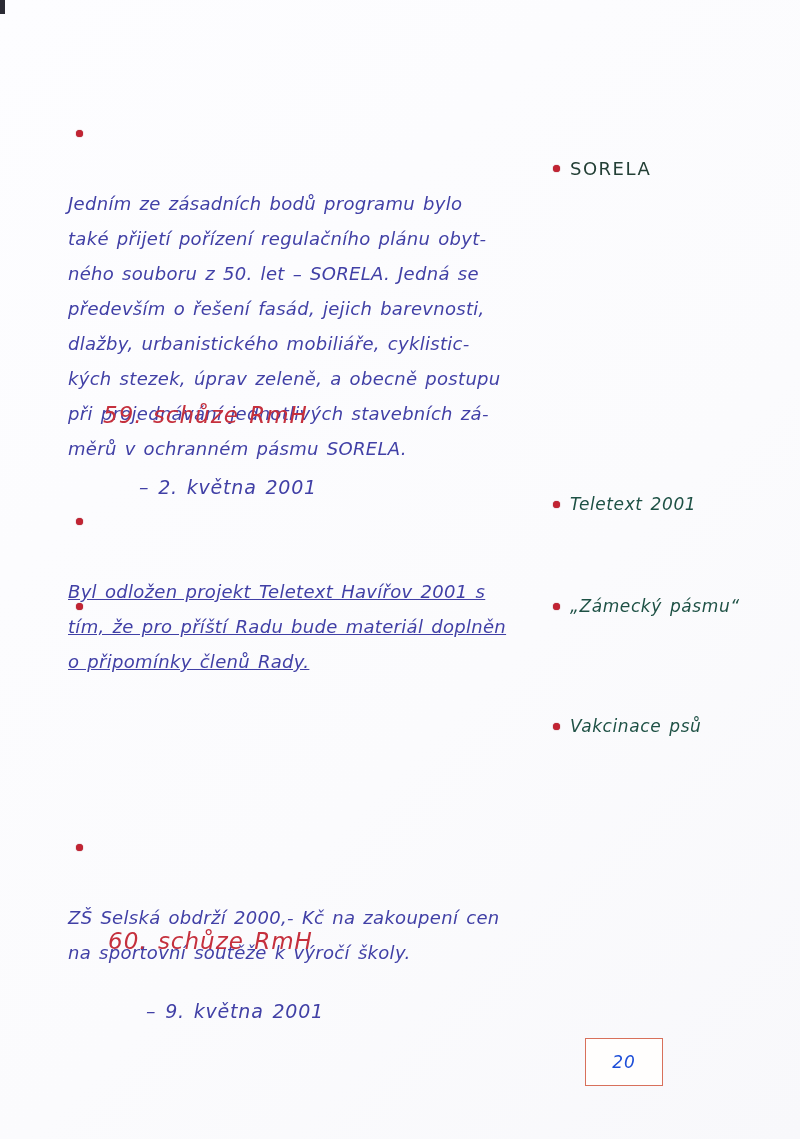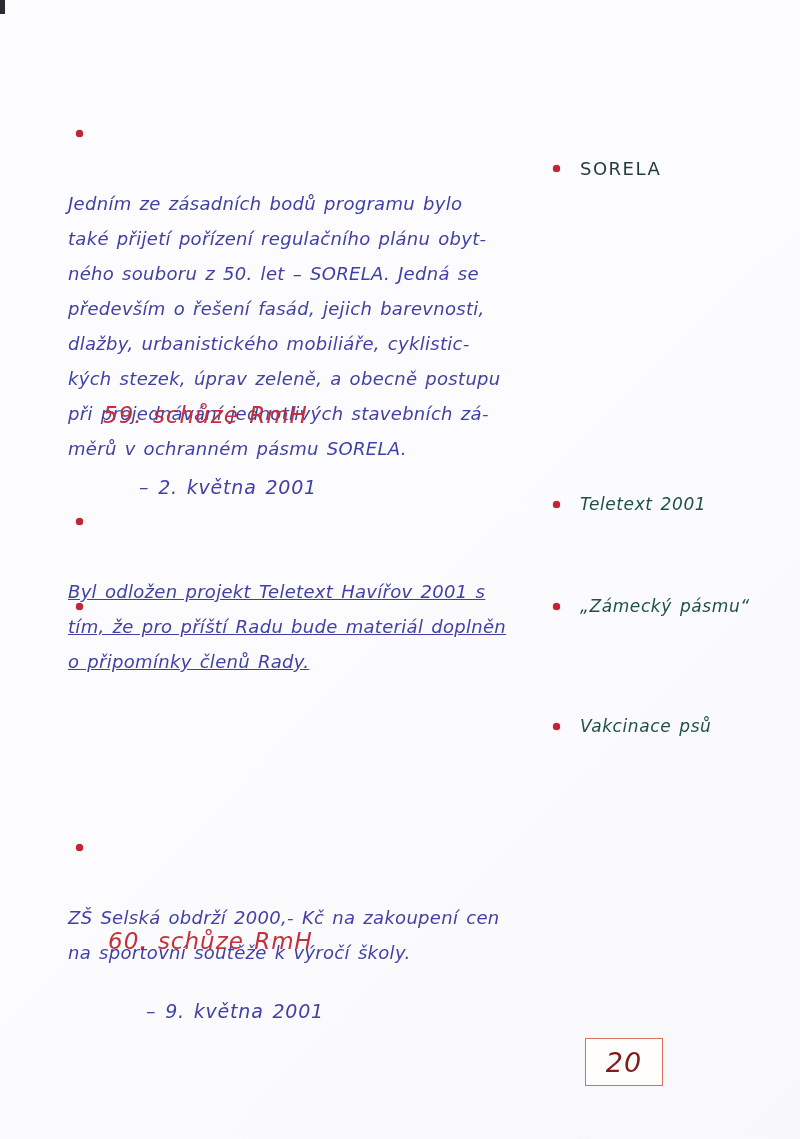--- a/index.html
+++ b/index.html
@@ -42,21 +42,21 @@
     width: 7px; height: 7px;
     border-radius: 50%;
     background: #c22433;
     box-shadow: 0 0 1px #8e1624;
   }
   .para .bullet-dot { left: 8px; top: 14px; }
   .margin-note {
     position: absolute;
     display: flex;
     align-items: center;
-    gap: 20px;
+    gap: 10px;
   }
   .margin-note .bullet-dot {
     position: static;
     flex: 0 0 auto;
   }
   .margin-note .note-text {
     color: #1e5145;
     font-size: 17px;
     letter-spacing: 0.6px;
     white-space: nowrap;
@@ -80,22 +80,22 @@
     position: absolute;
     left: 585px; top: 1038px;
     width: 76px; height: 46px;
     border: 1.5px solid #d8705b;
     background: #fffefd;
     display: flex;
     align-items: center;
     justify-content: center;
   }
   .page-number {
-    color: #7f1d1d;
-    font-size: 27px;
+    color: #1d4ed8;
+    font-size: 17px;
     font-style: italic;
     letter-spacing: 1px;
     text-align: right;
   }
 </style>
 </head>
 <body>
 
 <div class="page">
 

